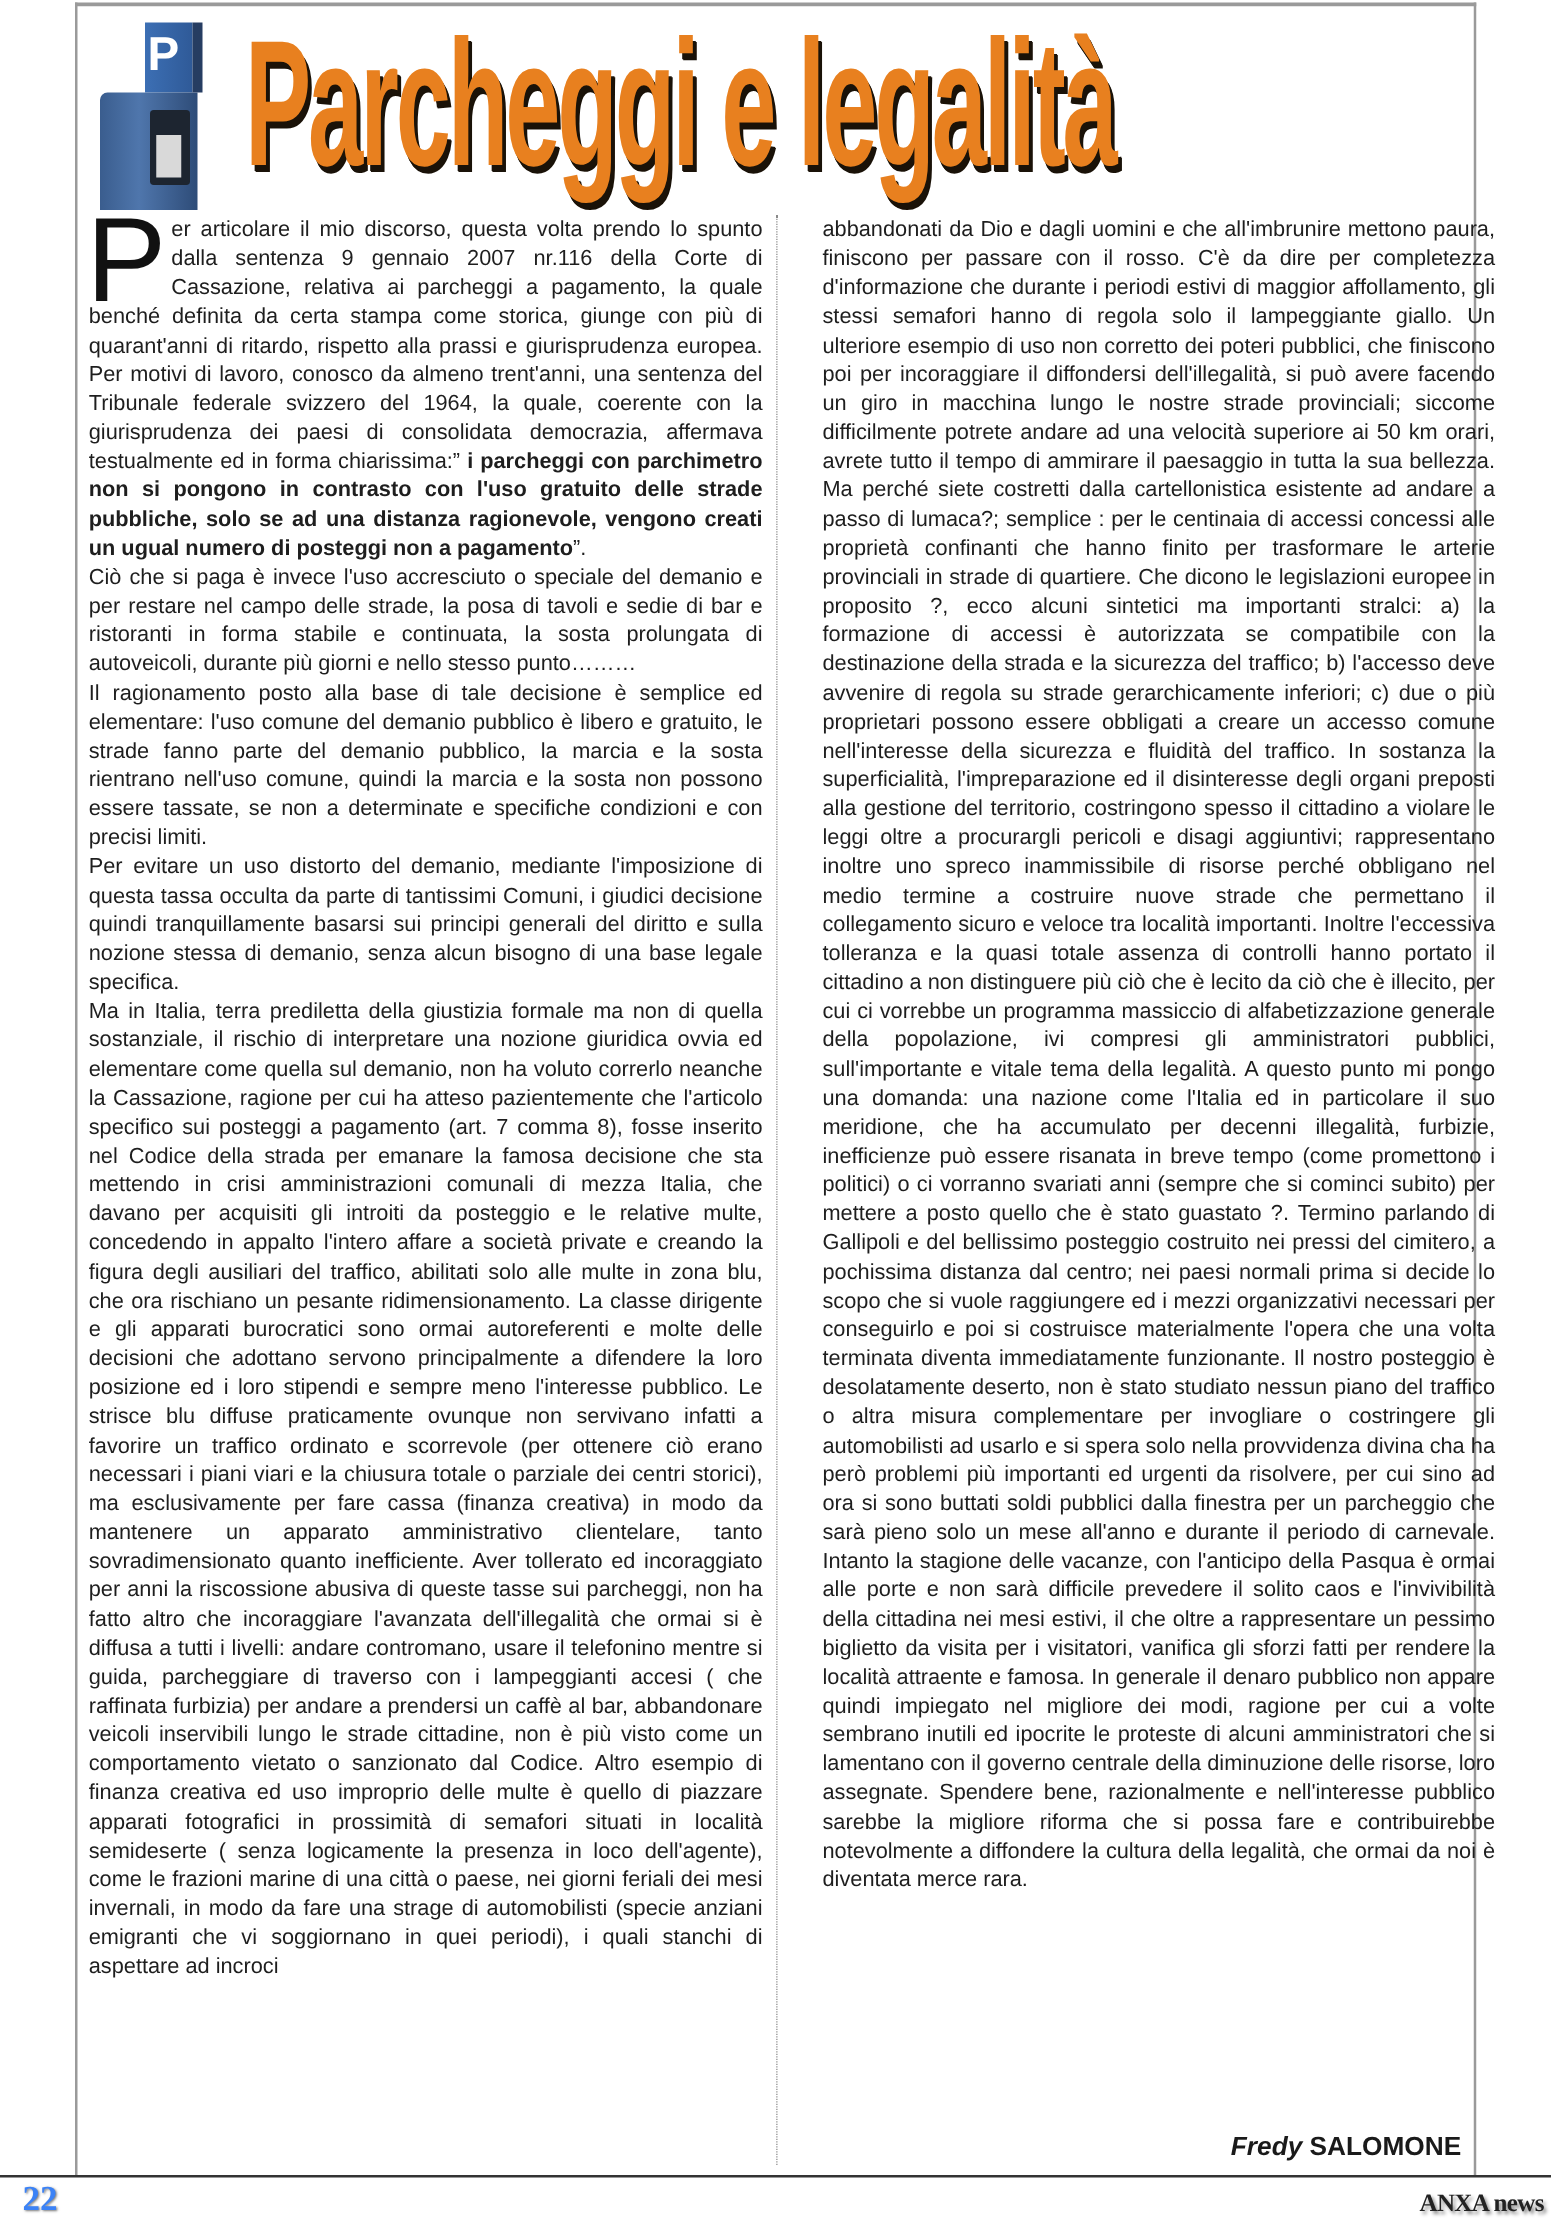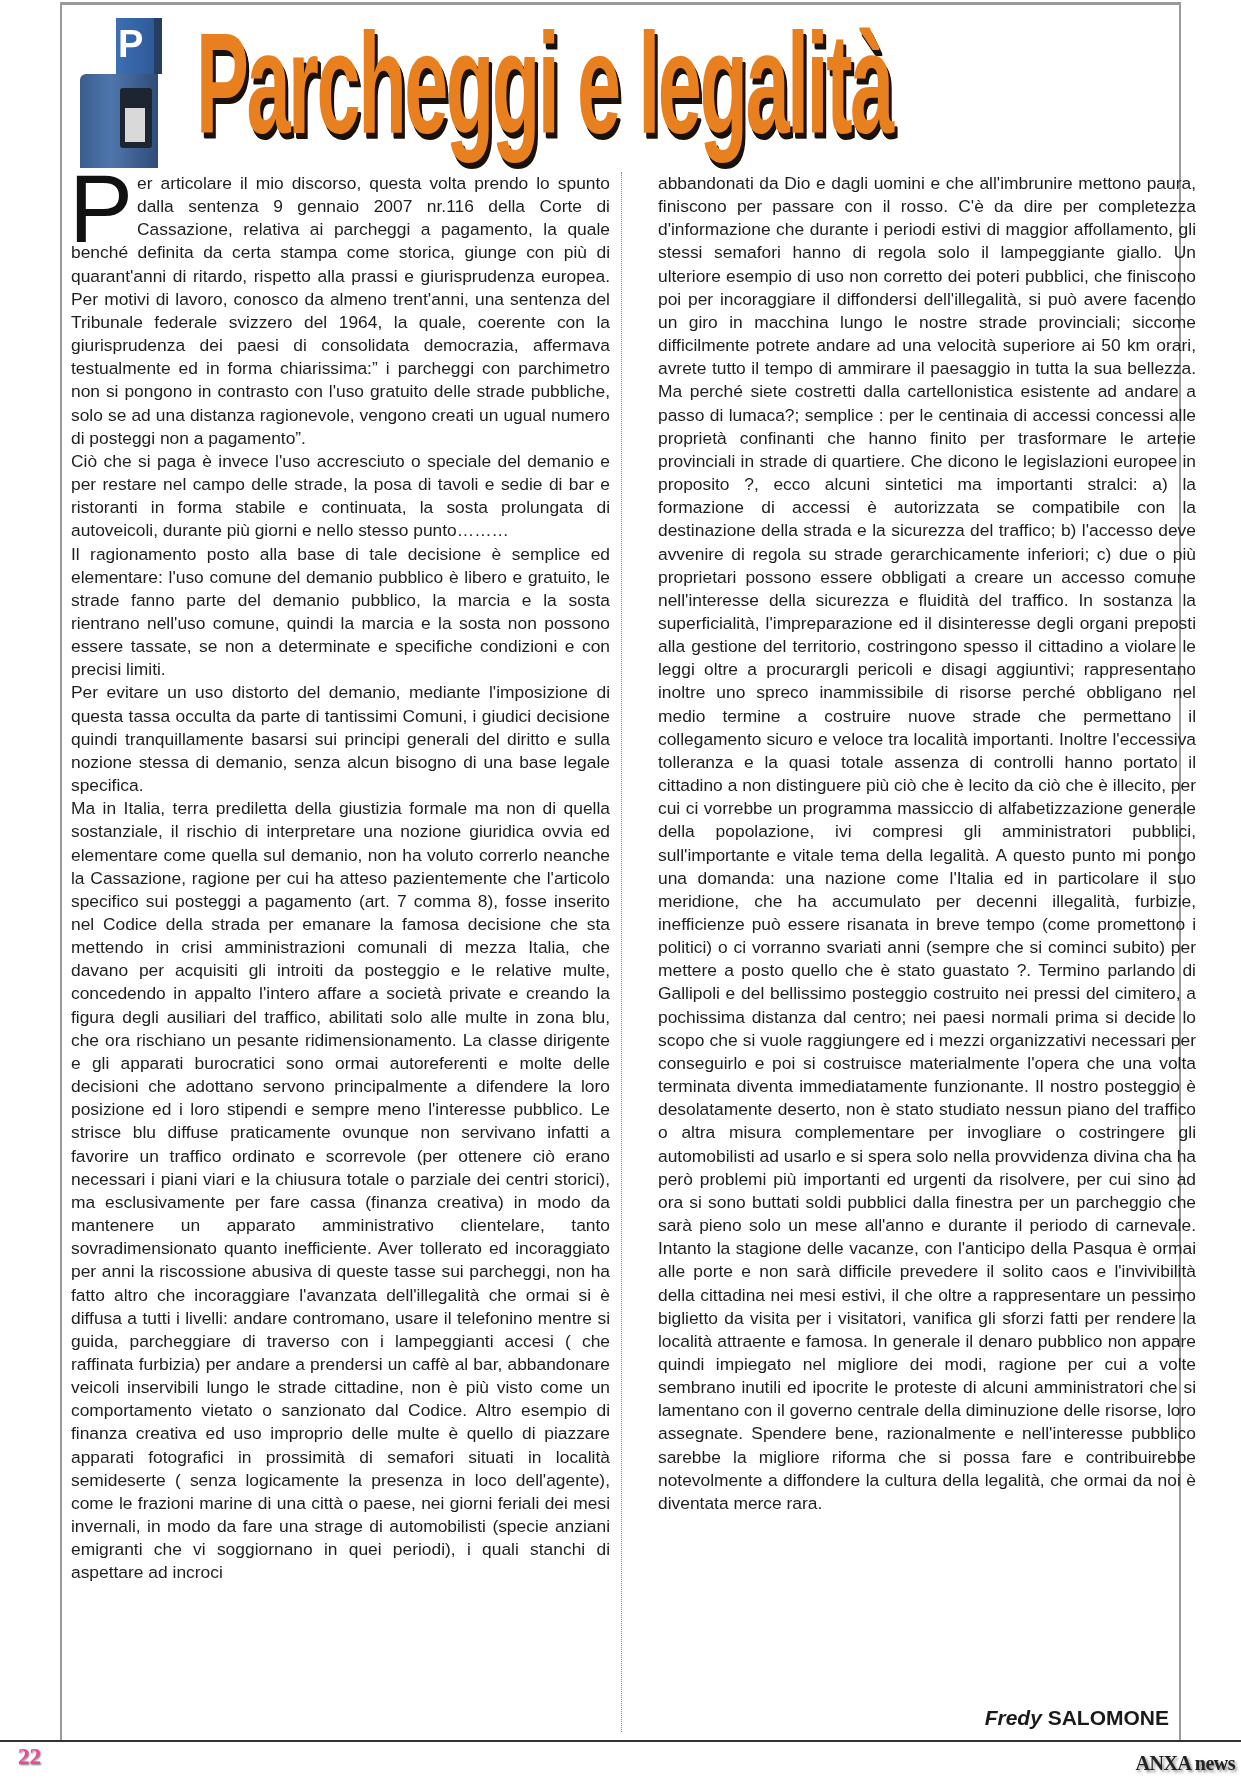--- a/index.html
+++ b/index.html
@@ -43,32 +43,32 @@
     position: absolute; top: 172px; font-size: 17.4px; line-height: 23.15px;
     text-align: justify; color: #1e1e1e;
   }
   .col.left { left: 71px; width: 539px; }
   .col.right { left: 658px; width: 538px; }
   .col p { margin: 0; }
   .dropcap {
     float: left; font-size: 96px; line-height: 70px; margin: 0 4px -4px -2px; padding-top: 2px;
     font-family: "Liberation Sans", sans-serif; color: #111;
   }
-  .bold { font-weight: normal; }
+  .bold { font-weight: bold; }
   .divider {
     position: absolute; left: 621px; top: 172px; height: 1560px; width: 0;
     border-left: 1px dotted #8a8a8a;
   }
   .signature {
     position: absolute; right: 72px; top: 1706px; font-size: 21px; font-weight: bold; color: #1a1a1a;
   }
   .signature i { font-style: italic; text-align: center; }
   .page-num {
     position: absolute; left: 18px; top: 1744px; font-family: "Liberation Serif", serif;
-    font-weight: bold; font-size: 23px; color: #ec4899; text-shadow: 1px 1px 2px #777;
+    font-weight: bold; font-size: 28px; color: #3b82f6; text-shadow: 1px 1px 2px #777;
   }
   .brand {
     position: absolute; right: 6px; top: 1752px; font-family: "Liberation Serif", serif;
     font-weight: bold; font-size: 20px; color: #222; text-shadow: 2px 2px 3px #888; letter-spacing: -0.5px;
   }
 </style>
 </head>
 <body>
 
 <div class="frame"></div>

